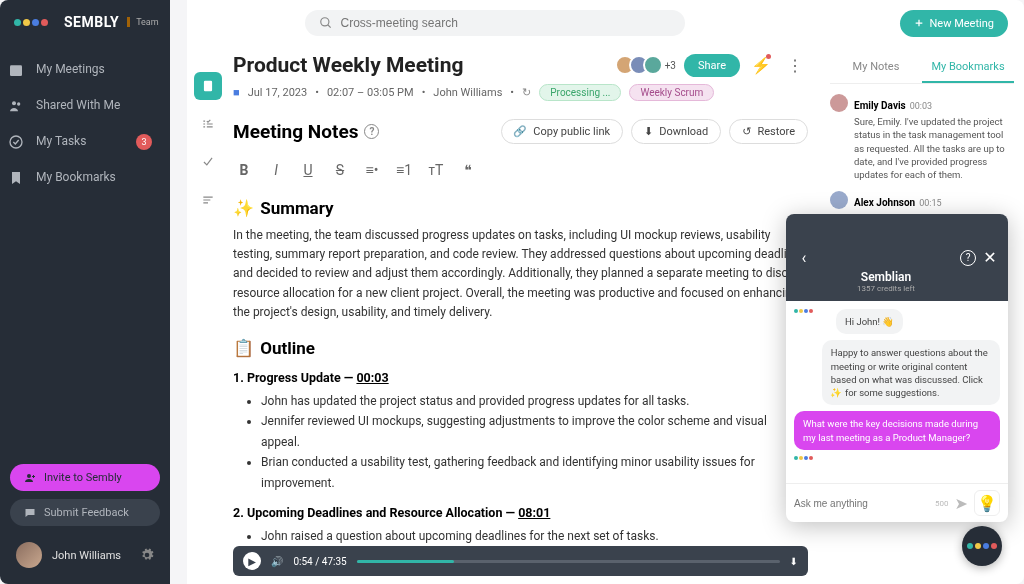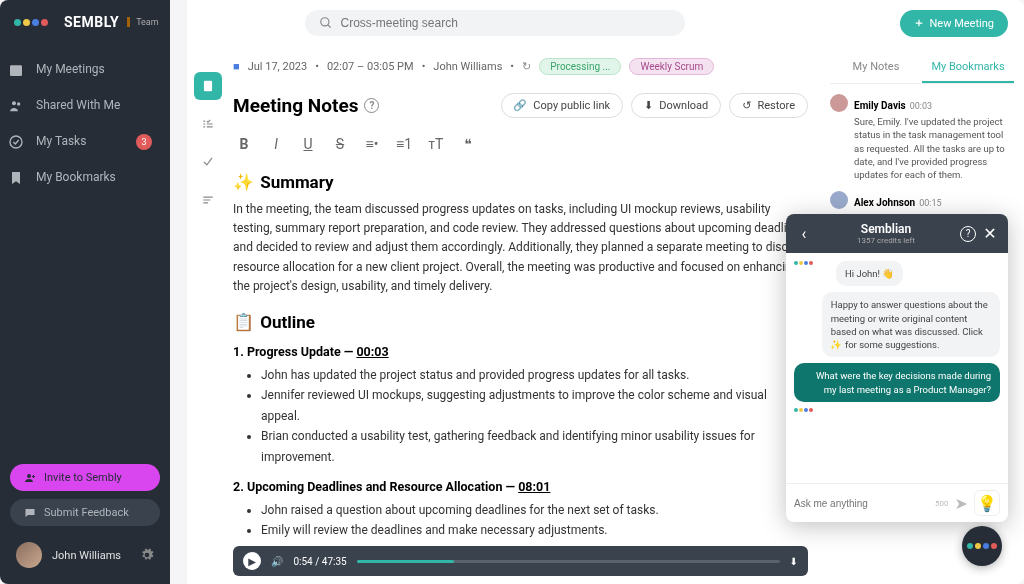--- a/index.html
+++ b/index.html
@@ -82,31 +82,31 @@
 .bookmark { display: flex; gap: 6px; margin-top: 10px; }
 .bm-av { width: 18px; height: 18px; border-radius: 50%; background: #ccc; flex-shrink: 0; }
 .bm-body { flex: 1; }
 .bm-name { font-size: 10px; font-weight: 700; }
 .bm-time { font-size: 9px; color: #888; margin-left: 4px; }
 .bm-text { font-size: 9.5px; color: #555; line-height: 1.4; margin-top: 2px; }
 
 
 .semblian { position: absolute; right: 16px; top: 214px; width: 222px; height: 308px; background: #fff; border-radius: 8px; box-shadow: 0 4px 24px rgba(0,0,0,0.25); display: flex; flex-direction: column; overflow: hidden; }
 .sem-head { background: #3a424d; color: #fff; padding: 8px 10px; display: flex; align-items: center; }
-.sem-head-mid { flex: 1; text-align: center; }
+.sem-head-mid { flex: 1; text-align: center; margin-top: 48px; }
 .sem-title { font-size: 12px; font-weight: 600; }
 .sem-sub { font-size: 8px; color: #aaa; }
 .sem-icon { width: 16px; height: 16px; cursor: pointer; display: flex; align-items: center; justify-content: center; }
 .sem-body { flex: 1; padding: 8px; overflow: hidden; display: flex; flex-direction: column; gap: 6px; }
 .sem-msg { display: flex; gap: 22px; }
 .sem-av { width: 20px; height: 20px; flex-shrink: 0; }
 .sem-av .d { display: flex; gap: 1px; }
 .sem-av .d span { width: 4px; height: 4px; border-radius: 50%; }
 .sem-bubble { background: #f2f3f4; border-radius: 10px; padding: 6px 9px; font-size: 9.5px; color: #444; line-height: 1.4; }
-.sem-bubble.user { background: #0f766e; color: #fff; text-align: right; }
+.sem-bubble.user { background: #d946ef; color: #fff; }
 .sem-input-row { border-top: 1px solid #eee; padding: 6px 8px; display: flex; align-items: center; gap: 6px; }
 .sem-input { flex: 1; border: none; outline: none; font-size: 10px; }
 .sem-count { font-size: 8px; color: #bbb; }
 .sem-send { cursor: pointer; color: #bbb; }
 .sem-bulb { width: 26px; height: 26px; border: 1px solid #eee; border-radius: 6px; display: flex; align-items: center; justify-content: center; cursor: pointer; }
 
 .fab { position: absolute; right: 22px; bottom: 18px; width: 40px; height: 40px; border-radius: 50%; background: #262d37; display: flex; align-items: center; justify-content: center; cursor: pointer; box-shadow: 0 2px 10px rgba(0,0,0,0.3); }
 .fab .d { display: flex; gap: 2px; }
 .fab .d span { width: 6px; height: 6px; border-radius: 50%; }
 </style>
@@ -214,20 +214,34 @@
           </svg>
         </div>
       <div class="rail-btn">
           <svg width="14" height="14" viewBox="0 0 24 24" fill="none" stroke="#888" stroke-width="2">
             <path d="M4 7h16M4 12h12M4 17h8"></path>
           </svg>
         </div>
     </div>
 
     <div class="doc">
+      <div class="doc-header">
+        <div class="doc-title">Product Weekly Meeting</div>
+        <div class="doc-header-right">
+          <div class="avatars">
+            <div class="av" style="background:#d4a574"></div>
+            <div class="av" style="background:#7a8db8"></div>
+            <div class="av" style="background:#5aa89c"></div>
+            <span class="avcount">+3</span>
+          </div>
+          <div class="share-btn">Share</div>
+          <div class="icon-btn"><span class="dot"></span>⚡</div>
+          <div class="icon-btn">⋮</div>
+        </div>
+      </div>
       <div class="meta-row">
         <span class="cam">■</span>
         <span>Jul 17, 2023</span> •
         <span>02:07 – 03:05 PM</span> •
         <span>John Williams</span> •
         <span style="color:#888">↻</span>
         <span class="pill proc">Processing ...</span>
         <span class="pill scrum">Weekly Scrum</span>
       </div>
 

